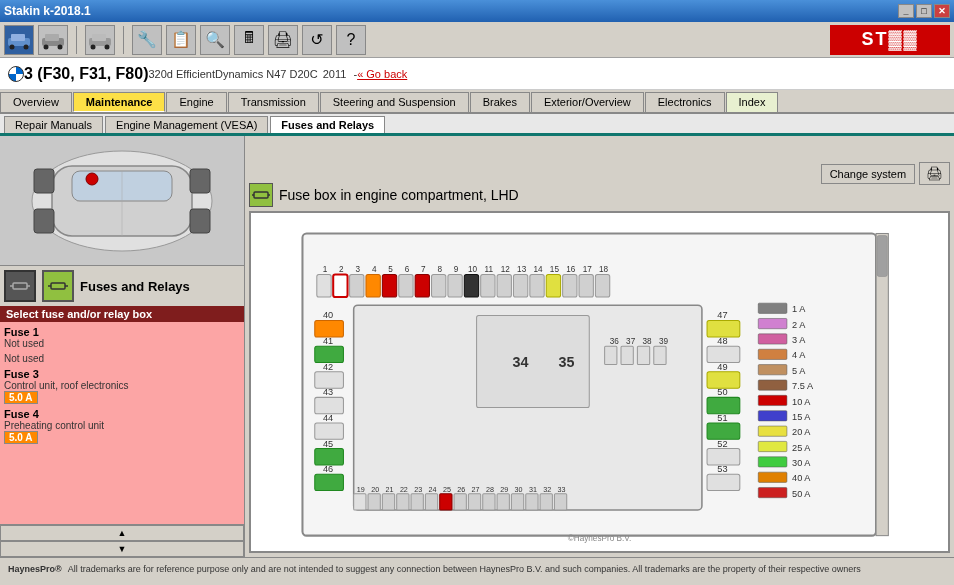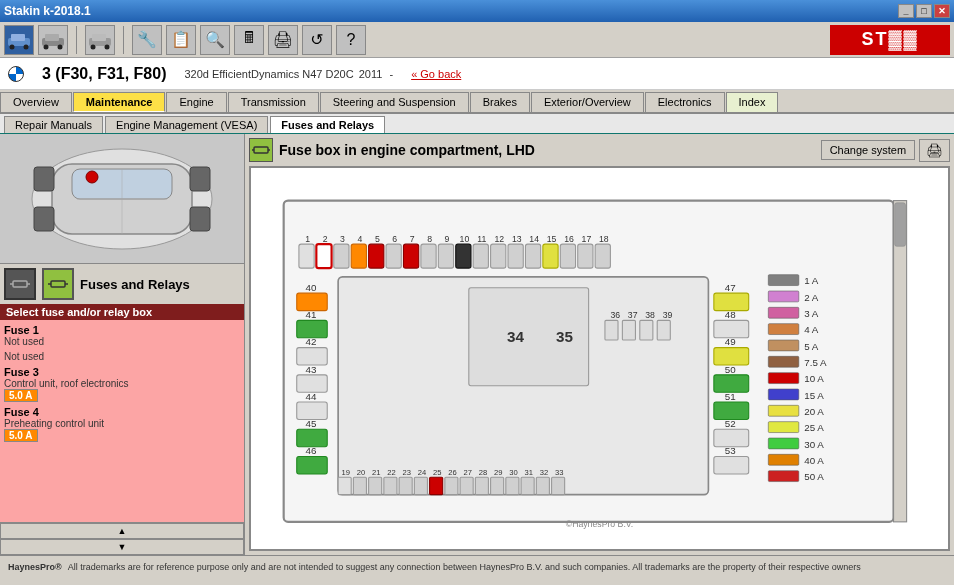--- a/index.html
+++ b/index.html
@@ -44,21 +44,21 @@
       font-size: 16px;
     }
     .toolbar-sep { width: 1px; height: 28px; background: #888; margin: 0 4px; }
 
     
     .car-info {
       background: white;
       padding: 4px 8px;
       display: flex;
       align-items: center;
-      gap: 18px;
+      gap: 0;
       border-bottom: 1px solid #ccc;
       height: 32px;
     }
     .bmw-logo {
       width: 16px; height: 16px;
       border-radius: 50%;
       background: conic-gradient(#0066cc 0deg 90deg, white 90deg 180deg, #0066cc 180deg 270deg, white 270deg 360deg);
       border: 1px solid #333;
     }
     .car-model { font-size: 16px; font-weight: bold; }
@@ -85,21 +85,21 @@
       background: #fde047;
       border-bottom: 1px solid white;
       font-weight: bold;
     }
     .nav-tab.index { background: #e8f0d0; }
 
     
     .sub-tabs {
       display: flex;
       background: #e8e8e8;
-      border-bottom: 1px solid #0f766e;
+      border-bottom: 3px solid #0f766e;
       padding: 2px 4px 0;
     }
     .sub-tab {
       padding: 2px 10px;
       background: #d4d0c8;
       border: 1px solid #888;
       border-bottom: none;
       cursor: pointer;
       font-size: 11px;
       margin-right: 2px;
@@ -193,21 +193,22 @@
       display: flex;
       align-items: center;
       justify-content: space-between;
       margin-bottom: 4px;
     }
     .diagram-title {
       display: flex;
       align-items: center;
       gap: 6px;
       font-size: 14px;
-      font-weight: bold;
+      font-weight: normal;
+      margin-top: 43px;
     }
     .diagram-icon {
       width: 24px; height: 24px;
       background: #90c040;
       border: 1px solid #555;
       display: flex; align-items: center; justify-content: center;
       font-size: 12px;
     }
     .change-system-btn {
       padding: 3px 8px;

